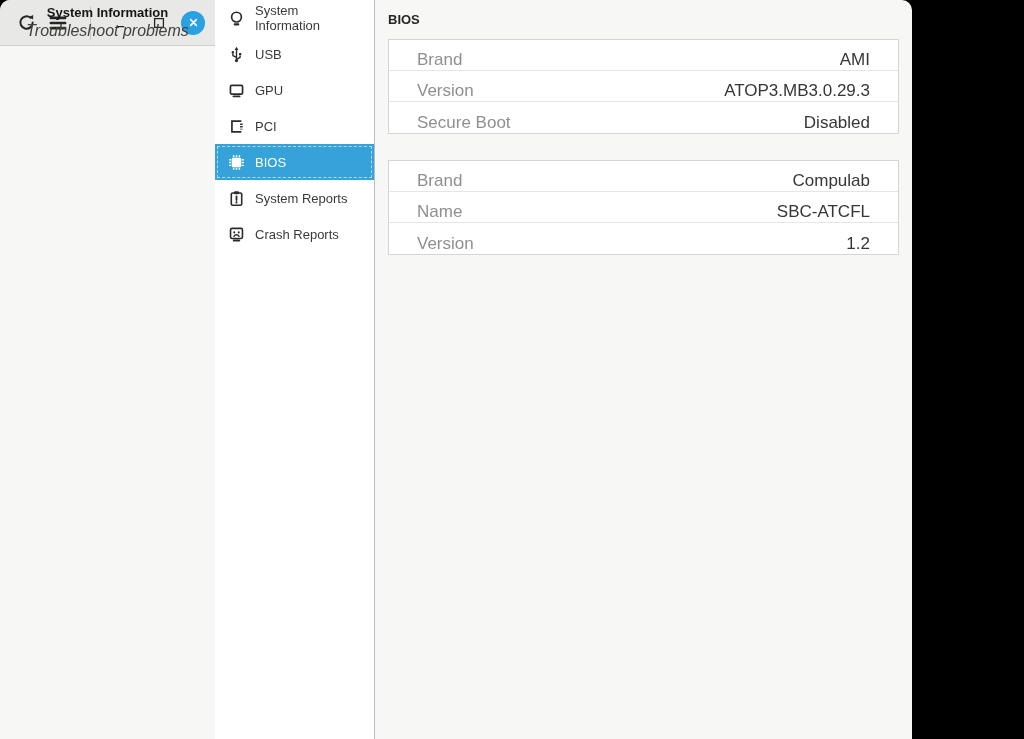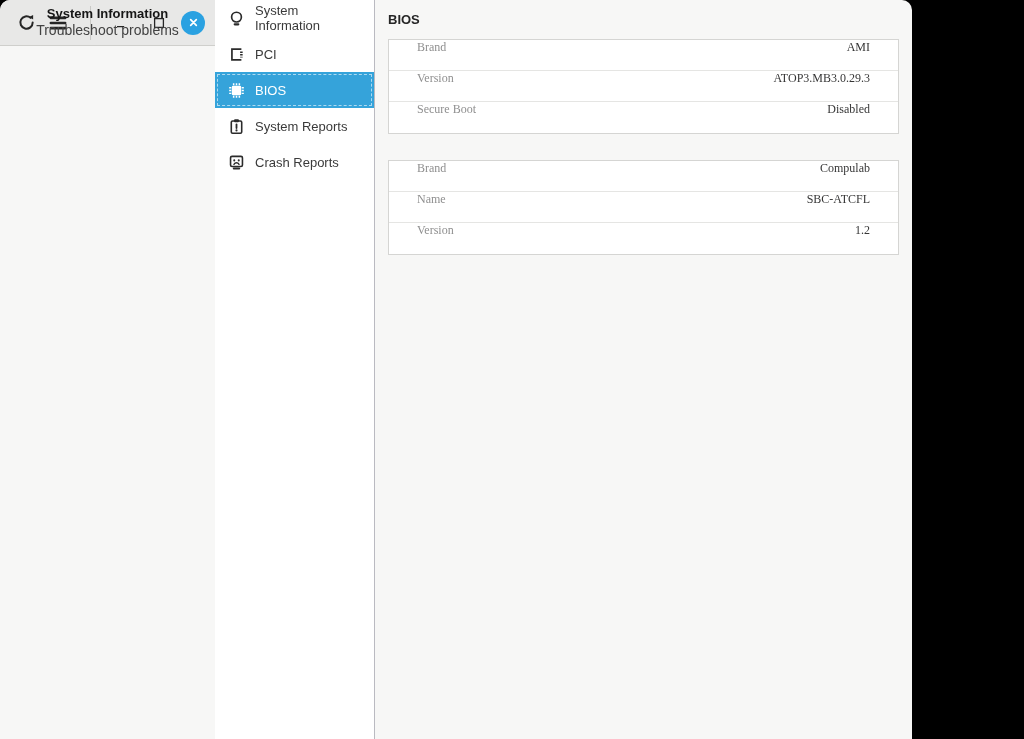--- a/index.html
+++ b/index.html
@@ -27,21 +27,21 @@
   .tb-btn{
     border:none;background:transparent;color:#262626;
     width:32px;height:32px;display:flex;align-items:center;justify-content:center;
     padding:0;border-radius:4px;cursor:pointer;
   }
   .titlebar-center{
     position:absolute;left:50%;top:50%;transform:translate(-50%,-50%);
     text-align:center;line-height:1.25;white-space:nowrap;
   }
   .tb-title{font-size:13px;font-weight:bold;color:#161616;}
-  .tb-subtitle{font-size:14px;color:#424242;}
+  .tb-subtitle{font-size:16px;color:#424242;font-style:italic;}
   .tb-right{margin-left:auto;display:flex;align-items:center;gap:6px;}
   .tb-sep{width:1px;height:34px;background:#c8c8c5;margin:0 8px 0 10px;}
   .close-btn{
     width:24px;height:24px;border-radius:50%;
     background:var(--close);color:#fff;
     display:flex;align-items:center;justify-content:center;
     border:none;padding:0;cursor:pointer;
   }
   
   .app-body{flex:1;display:flex;min-height:0;}
@@ -68,25 +68,24 @@
   .section{margin-bottom:26px;}
   .section-heading{
     font-size:13px;font-weight:bold;color:#262626;
     margin:0 0 12px 0;line-height:14px;
   }
   .kv-table{
     background:#ffffff;
     border:1px solid #d5d5d3;
   }
   .kv-row{
-    height:31px;display:flex;align-items:flex-start;justify-content:space-between;
+    height:31px;display:flex;align-items:flex-end;justify-content:space-between;
     padding:0 28px;
     border-bottom:1px solid #e5e5e3;
-    font-size:12px;
-    font-family:Liberation Serif, serif;
+    font-size:17px;
   }
   .kv-row:last-child{border-bottom:none;}
   .kv-label{color:#8f8f8f;}
   .kv-value{color:#363636;}
   svg{display:block;}
 </style>
 </head>
 <body>
 
 <div class="window">
@@ -144,21 +143,46 @@
   <div class="sidebar-item">
     <span class="icn">
             <svg viewBox="0 0 16 16" width="17" height="17">
               <circle cx="8" cy="6.7" r="4.6" fill="none" stroke="currentColor" stroke-width="1.6"></circle>
               <path d="M6.3 13.5h3.4" stroke="currentColor" stroke-width="2" stroke-linecap="round"></path>
             </svg>
           </span>
     <span class="lbl">System Information</span>
   </div>
 
-
+  <div class="sidebar-item">
+    <span class="icn">
+            <svg viewBox="0 0 16 16" width="17" height="17">
+              <g stroke="currentColor" fill="none" stroke-width="1.3" stroke-linejoin="round">
+                <path d="M8 14V2.8"></path>
+                <path d="M8 10.8 4.6 9V7.3"></path>
+                <path d="M8 12.6 11.4 10.7V8.9"></path>
+              </g>
+              <path d="M8 .8 9.8 3.8H6.2Z" fill="currentColor"></path>
+              <circle cx="4.6" cy="6" r="1.2" fill="currentColor"></circle>
+              <rect x="10.4" y="6.6" width="2.1" height="2.1" fill="currentColor"></rect>
+              <circle cx="8" cy="13.7" r="1.5" fill="currentColor"></circle>
+            </svg>
+          </span>
+    <span class="lbl">USB</span>
+  </div>
+
+  <div class="sidebar-item">
+    <span class="icn">
+            <svg viewBox="0 0 16 16" width="17" height="17">
+              <rect x="2.3" y="3.1" width="11.4" height="8.3" rx="1.3" fill="none" stroke="currentColor" stroke-width="1.6"></rect>
+              <path d="M5.1 13.6h5.8" stroke="currentColor" stroke-width="1.7" stroke-linecap="round"></path>
+            </svg>
+          </span>
+    <span class="lbl">GPU</span>
+  </div>
 
   <div class="sidebar-item">
     <span class="icn">
             <svg viewBox="0 0 16 16" width="17" height="17">
               <path d="M12.6 2.9H3.7v10.2h8.9" fill="none" stroke="currentColor" stroke-width="1.6"></path>
               <path d="M12.6 5.2v5.6" stroke="currentColor" stroke-width="2.4" stroke-dasharray="1.3 1.1"></path>
             </svg>
           </span>
     <span class="lbl">PCI</span>
   </div>

